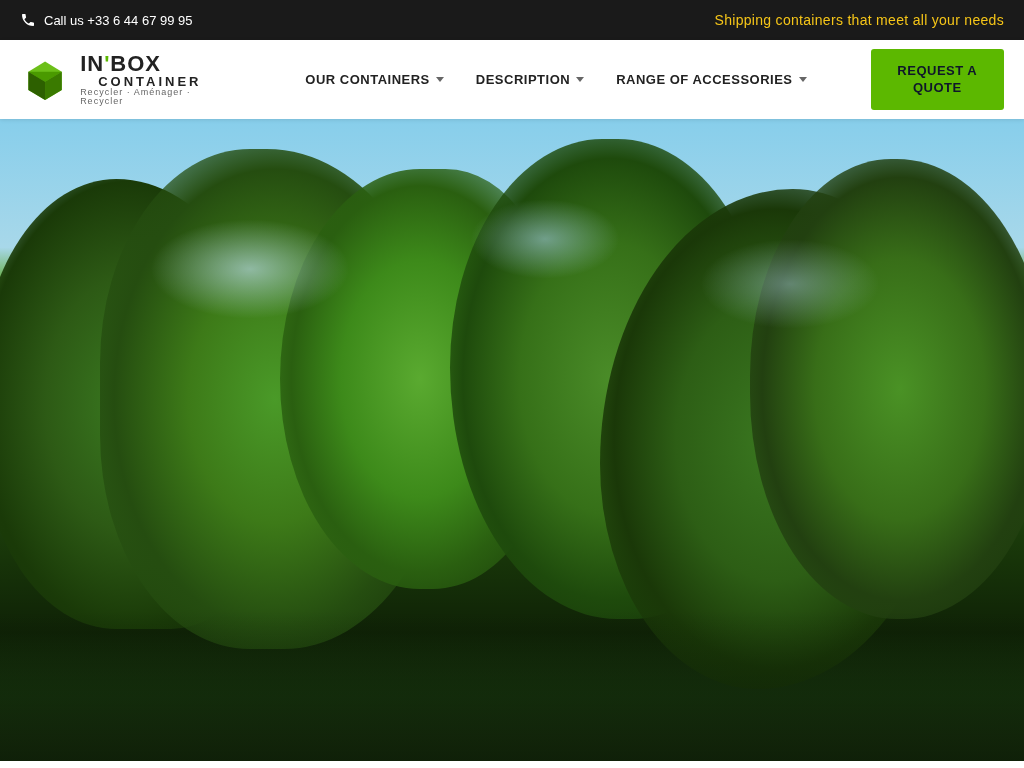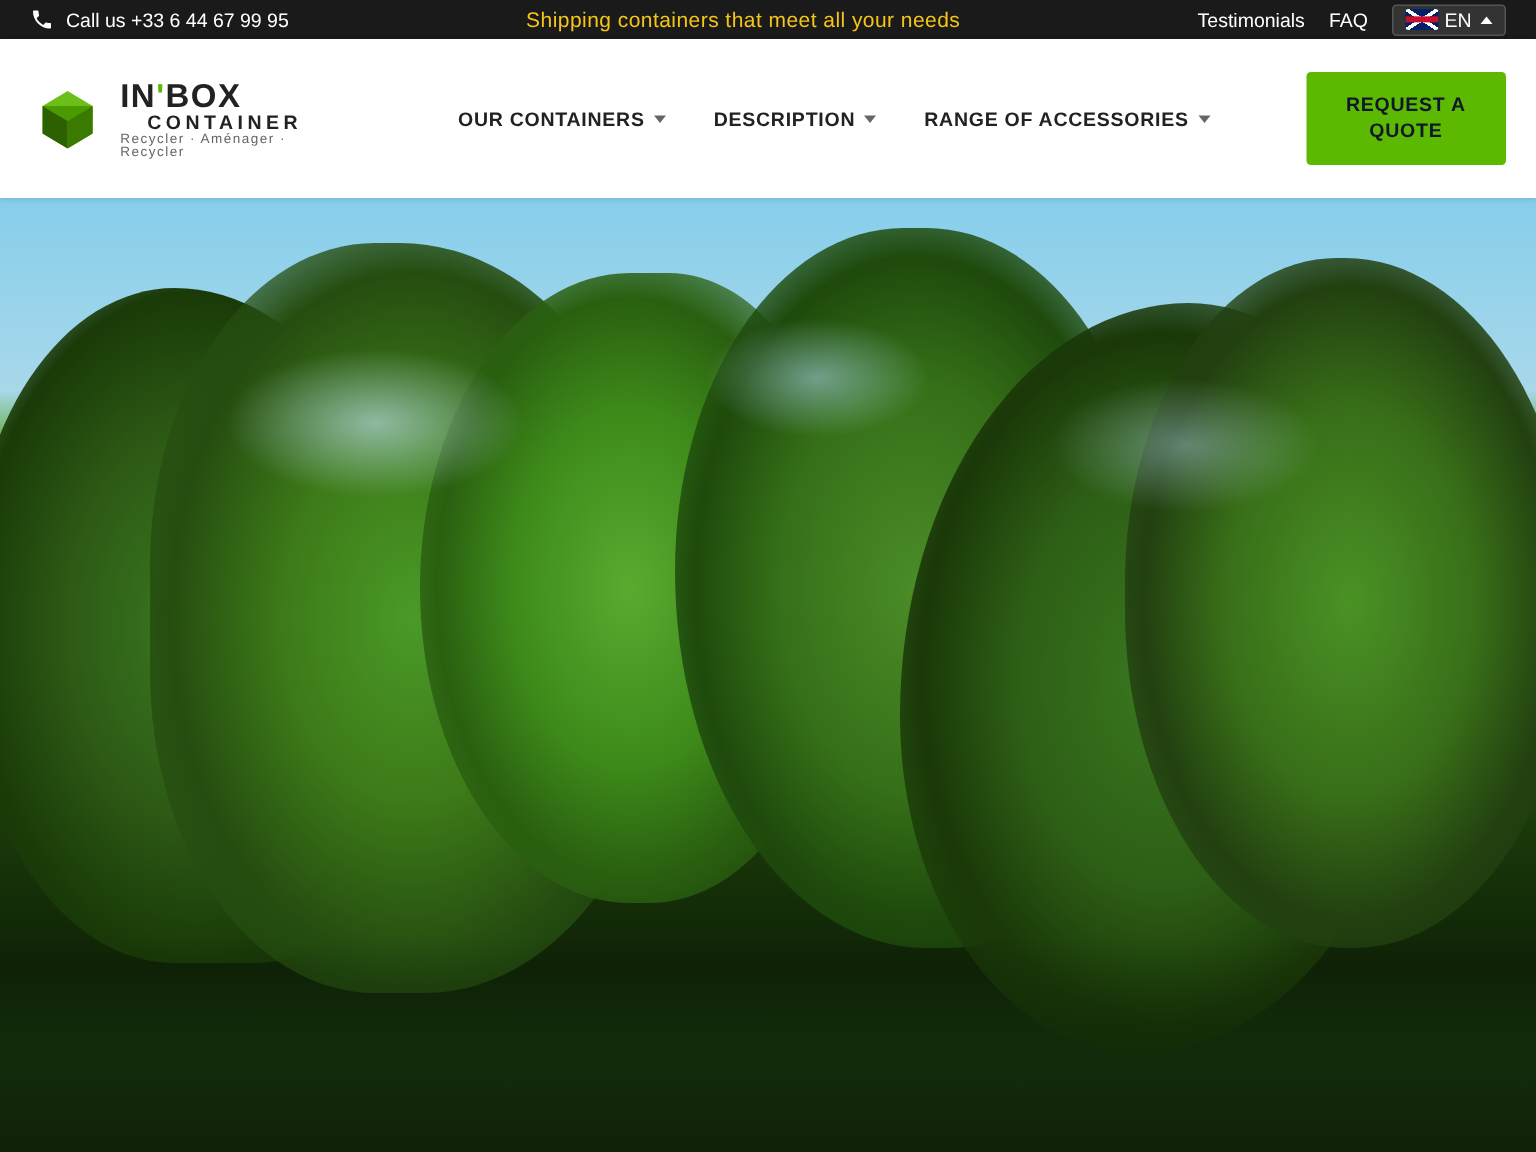--- a/index.html
+++ b/index.html
@@ -6,21 +6,21 @@
     body { font-family: Arial, sans-serif; width: 1024px; height: 768px; overflow: hidden; }
 
     
     .top-bar {
       background: #1a1a1a;
       color: #fff;
       display: flex;
       align-items: center;
       justify-content: space-between;
       padding: 6px 20px;
-      height: 26px;
+      height: 40px;
     }
     .top-bar-left {
       display: flex;
       align-items: center;
       gap: 8px;
       font-size: 13px;
     }
     .phone-icon {
       width: 16px;
       height: 16px;
@@ -86,21 +86,21 @@
       height: 0;
       border-left: 4px solid transparent;
       border-right: 4px solid transparent;
       border-bottom: 5px solid #fff;
       margin-left: 2px;
     }
 
     
     .navbar {
       background: #fff;
-      height: 106px;
+      height: 79px;
       display: flex;
       align-items: center;
       padding: 0 20px;
       box-shadow: 0 1px 4px rgba(0,0,0,0.1);
       position: relative;
       z-index: 10;
       gap: 48px;
     }
     .logo {
       display: flex;
@@ -313,29 +313,20 @@
 <body>
 
 <div class="top-bar">
   <div class="top-bar-left">
     <svg class="phone-icon" viewBox="0 0 24 24" fill="white">
       <path d="M6.6 10.8c1.4 2.8 3.8 5.1 6.6 6.6l2.2-2.2c.3-.3.7-.4 1-.2 1.1.4 2.3.6 3.6.6.6 0 1 .4 1 1V20c0 .6-.4 1-1 1-9.4 0-17-7.6-17-17 0-.6.4-1 1-1h3.5c.6 0 1 .4 1 1 0 1.3.2 2.5.6 3.6.1.3 0 .7-.2 1L6.6 10.8z"></path>
     </svg>
     <span>Call us +33 6 44 67 99 95</span>
   </div>
   <div class="top-bar-center">Shipping containers that meet all your needs</div>
-  <div class="top-bar-right">
-    <a href="#">Testimonials</a>
-    <a href="#">FAQ</a>
-    <div class="lang-selector">
-      <span class="flag-uk"></span>
-      <span>EN</span>
-      <span class="chevron-up"></span>
-    </div>
-  </div>
 </div>
 
 <nav class="navbar">
   <a href="#" class="logo">
     <svg class="logo-icon" viewBox="0 0 60 60">
 
       <polygon points="10,20 30,8 50,20 50,42 30,54 10,42" fill="#5cb800" opacity="0.9"></polygon>
       <polygon points="10,20 30,32 50,20" fill="#4a9a00"></polygon>
       <polygon points="30,32 50,20 50,42 30,54" fill="#3a7a00"></polygon>
       <polygon points="10,20 30,32 30,54 10,42" fill="#2d6000"></polygon>

